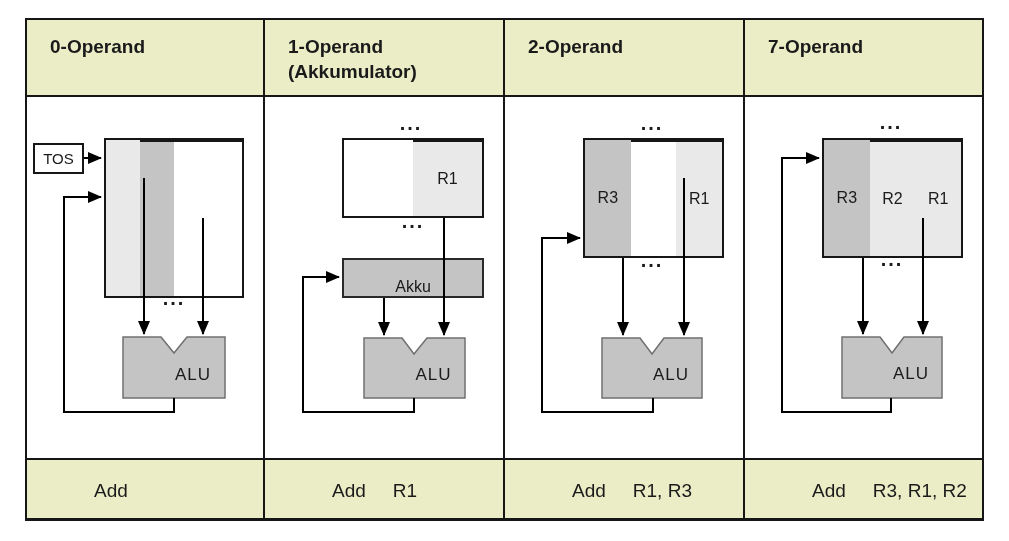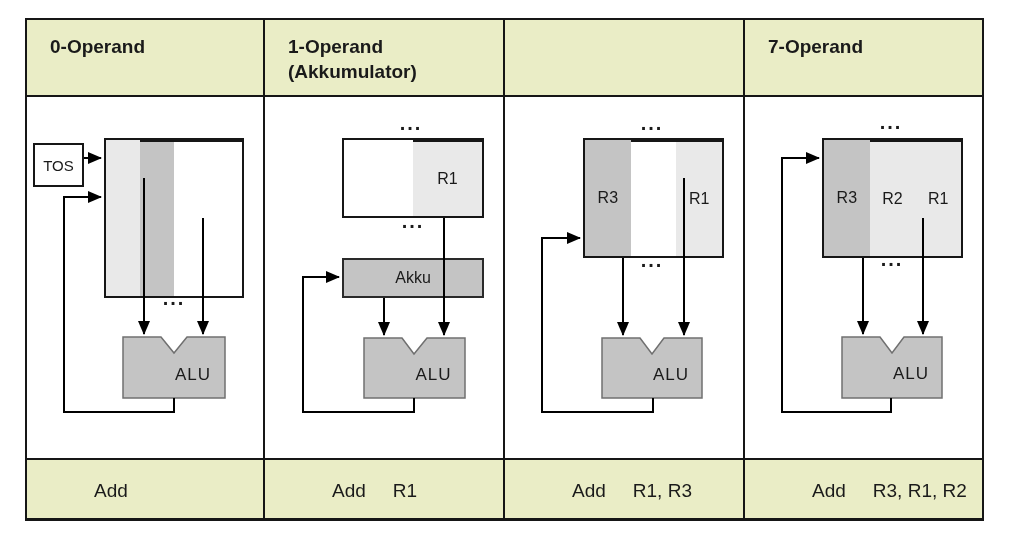--- a/index.html
+++ b/index.html
@@ -20,24 +20,24 @@
   .operands{margin-left:27px;}
 
   
   .reg-block{border:2px solid #161616;display:flex;flex-direction:row;}
   .reg-row{flex:1;display:flex;align-items:center;justify-content:center;font-size:16px;}
   .reg-row + .reg-row{border-top:2px solid #161616;}
   [data-shade="white"]{background:#ffffff;}
   [data-shade="light"]{background:#e9e9e9;}
   [data-shade="mid"]{background:#c4c4c4;}
 
-  .tos-box{left:33px;top:143px;width:51px;height:44px;border:2px solid #161616;background:#ffffff;
+  .tos-box{left:33px;top:143px;width:51px;height:31px;border:2px solid #161616;background:#ffffff;
            display:flex;align-items:center;justify-content:center;font-size:15px;}
   .akku-box{left:342px;top:258px;width:142px;height:40px;border:2px solid #2a2a2a;background:#c4c4c4;
-            display:flex;align-items:center;justify-content:center;font-size:16px;}
+            display:flex;align-items:flex-end;justify-content:center;font-size:16px;}
 
   .dots{width:60px;height:20px;line-height:20px;text-align:center;font-size:20px;font-weight:bold;letter-spacing:2px;z-index:12;}
   .alu-label{height:30px;display:flex;align-items:center;justify-content:center;font-size:17px;letter-spacing:1px;z-index:12;padding-left:38px;}
 
   .overlay{left:0;top:0;z-index:10;pointer-events:none;}
 </style>
 </head>
 <body>
 
 <div id="stage">
@@ -48,20 +48,24 @@
   <div class="abs v-divider" style="left:263px;"></div>
   <div class="abs v-divider" style="left:503px;"></div>
   <div class="abs v-divider" style="left:743px;"></div>
 
   <div class="abs header-cell" style="left:27px;width:236px;">
     <div>0-Operand</div>
   </div>
   <div class="abs header-cell" style="left:265px;width:287px;">
     <div>1-Operand</div>
     <div>(Akkumulator)</div>
+  </div>
+  <div class="abs header-cell" style="left:505px;width:238px;">
+    <div>2-Operand</div>
+    <div></div>
   </div>
   <div class="abs header-cell" style="left:745px;width:237px;">
     <div>7-Operand</div>
     <div></div>
   </div>
 
   <div class="abs tos-box">
     <span>TOS</span>
   </div>
   <div class="abs reg-block" style="left:104px;top:138px;width:140px;height:160px;">

